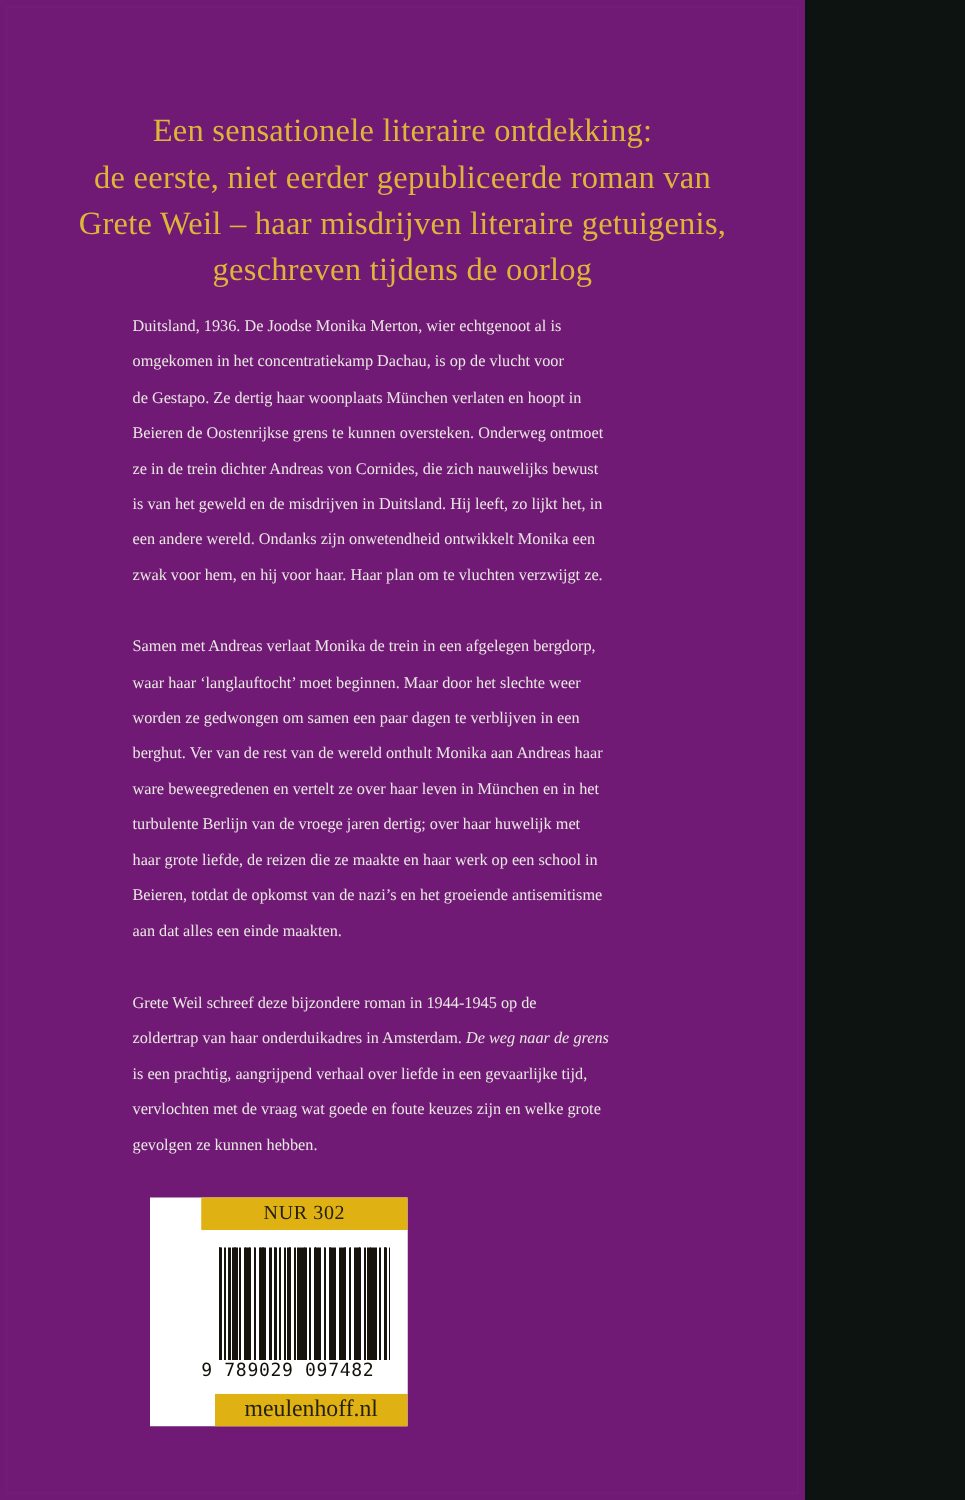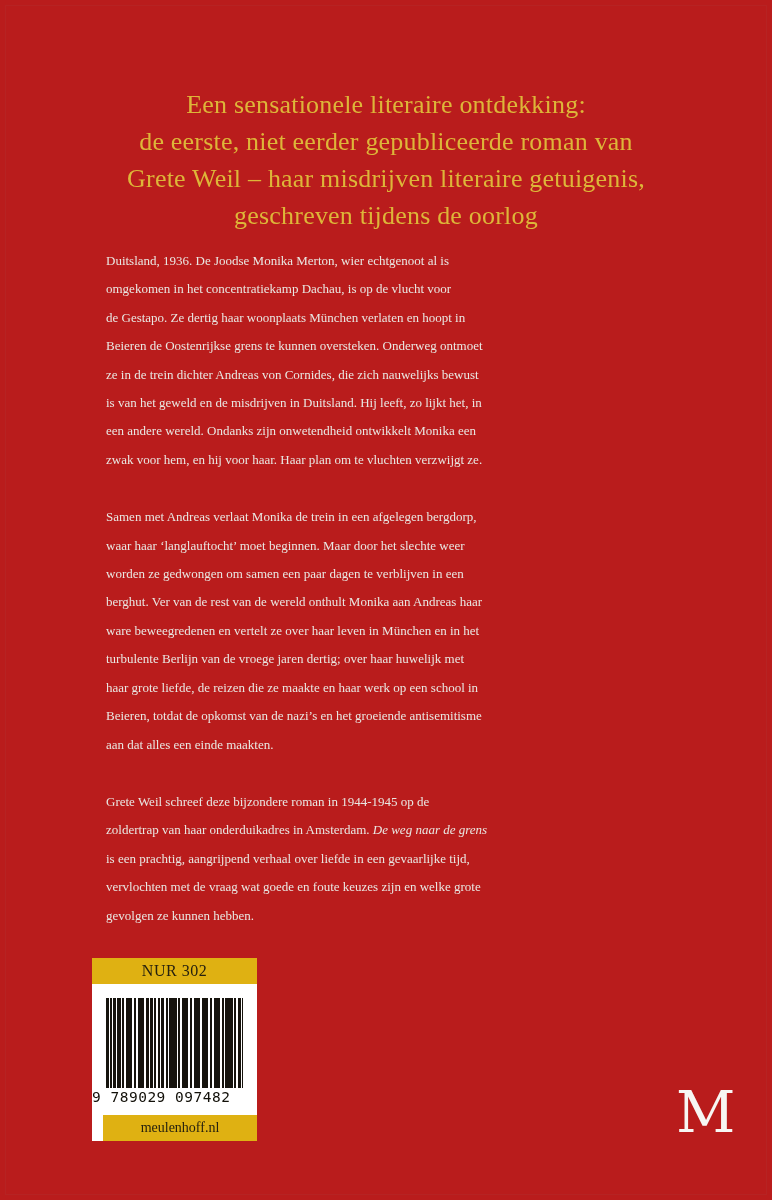--- a/index.html
+++ b/index.html
@@ -2,23 +2,23 @@
 <html><head>
 <meta charset="utf-8">
 <style>
   html, body {
     margin: 0;
     padding: 0;
     background: #0d1311;
   }
   .cover {
     position: relative;
-    width: 772px;
+    width: 644px;
     height: 1200px;
-    background: #b91c1c;
+    background: #701a75;
     overflow: hidden;
     font-family: "Liberation Serif", serif;
   }
   
   .cover::after {
     content: "";
     position: absolute;
     inset: 5px;
     border: 1px solid rgba(130, 150, 145, 0.06);
     pointer-events: none;
@@ -44,42 +44,43 @@
     color: #e9e7e2;
     font-size: 13px;
     line-height: 28.4px;
   }
   .paragraph + .paragraph { margin-top: 29px; }
   .line { white-space: nowrap; }
   .line em { font-style: italic; }
 
   .barcode-block {
     position: absolute;
-    left: 92px;
+    left: 120px;
     top: 958px;
     width: 165px;
     height: 183px;
     background: #ffffff;
     display: flex;
     flex-direction: column;
+    padding-left: 41px;
   }
   .band {
     height: 26px;
     background: #dfb112;
     color: #26210f;
     text-align: center;
     flex: 0 0 auto;
   }
   .band.top {
     font-size: 16px;
     line-height: 26px;
     letter-spacing: 0.5px;
   }
   .band.bottom {
-    font-size: 14px;
+    font-size: 19px;
     line-height: 25px;
     margin-left: 11px;
   }
   .barcode-white {
     flex: 1 1 auto;
     background: #ffffff;
     position: relative;
   }
   .bars {
     position: absolute;

